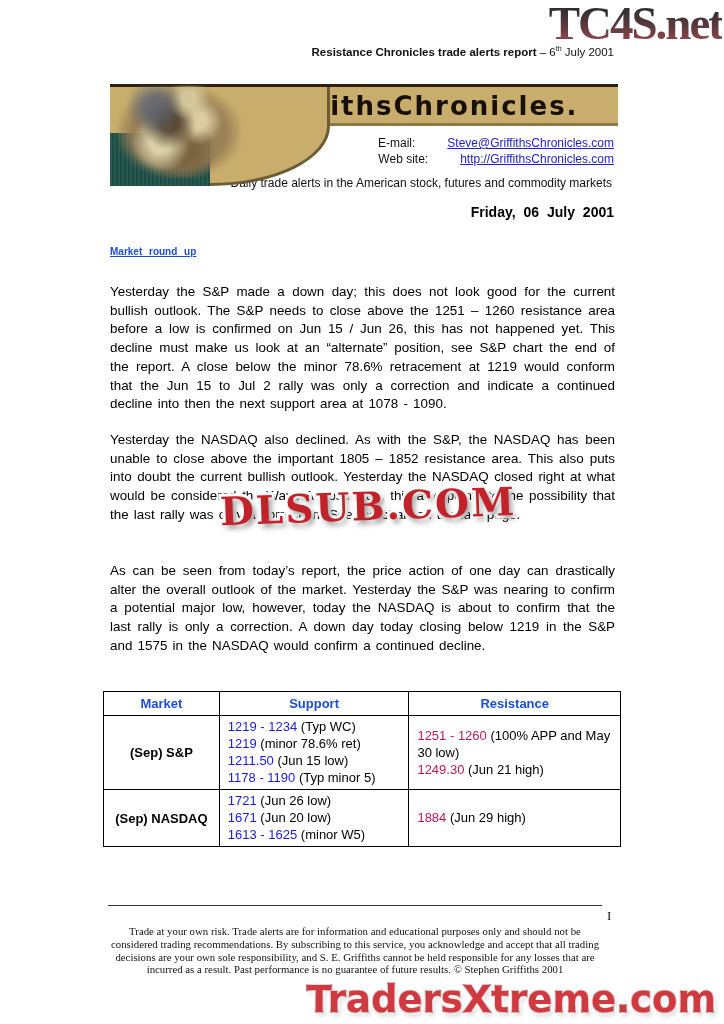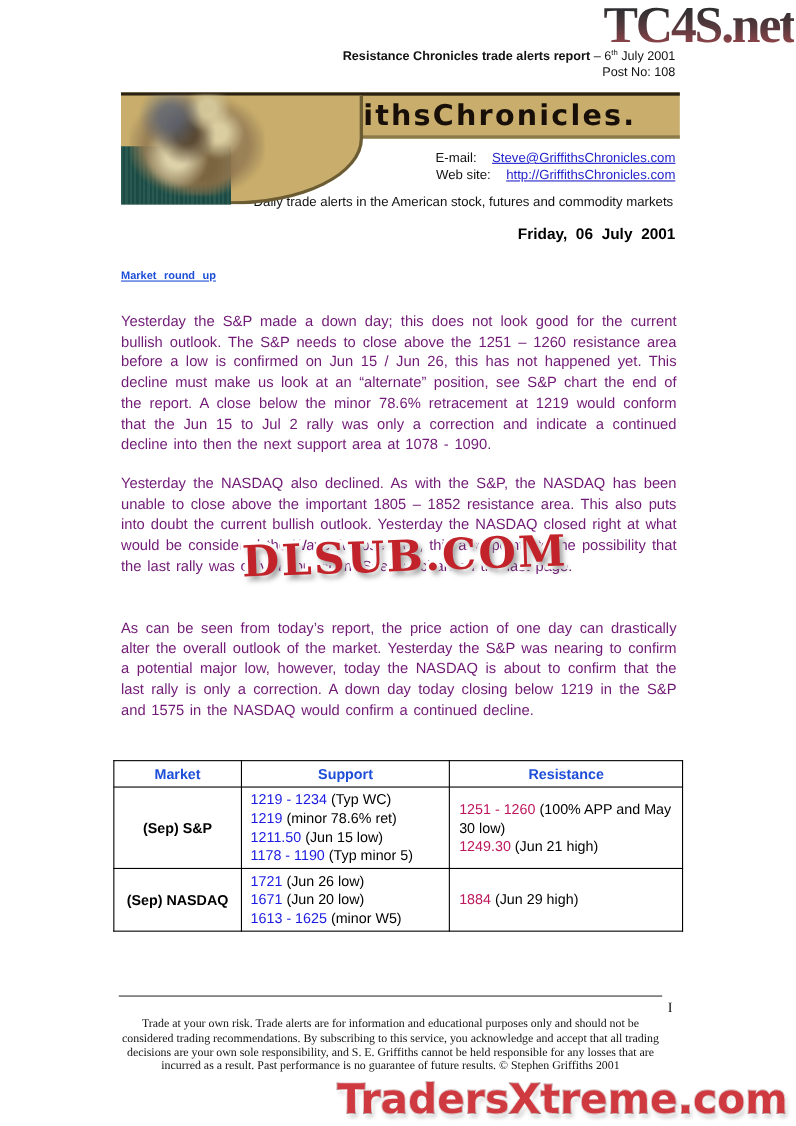--- a/index.html
+++ b/index.html
@@ -59,34 +59,34 @@
       radial-gradient(circle at 42% 40%, rgba(74,58,40,.85) 0 10%, rgba(74,58,40,0) 30%),
       radial-gradient(circle at 66% 38%, rgba(225,214,170,.9) 0 8%, rgba(225,214,170,0) 24%),
       radial-gradient(circle at 35% 62%, rgba(230,220,180,.9) 0 10%, rgba(230,220,180,0) 30%),
       radial-gradient(circle at 55% 70%, rgba(120,95,60,.8) 0 12%, rgba(120,95,60,0) 34%),
       radial-gradient(ellipse at 50% 50%, rgba(150,125,85,.9) 0 55%, rgba(150,125,85,0) 75%);
     filter:blur(1px);
   }
 
   
   .contact { position:absolute; top:136px; right:110px; font-size:12px; line-height:15px; }
-  .contact-row { display:flex; justify-content:flex-end; gap:14px; margin-bottom:1px; }
+  .contact-row { display:flex; justify-content:flex-end; gap:32px; margin-bottom:1px; }
   .contact-label { color:#111; }
   .contact a { color:#2222cc; text-decoration:underline; }
   .tagline { position:absolute; top:176px; right:112px; font-size:12px; color:#111; }
 
   .date-line { position:absolute; top:204px; right:110px; font-size:14px; font-weight:bold; word-spacing:4px; color:#000; }
 
   
   .heading {
     position:absolute; left:110px; top:246px;
     font-size:10px; font-weight:bold; word-spacing:4px;
     text-decoration:underline; color:#1d4ed8;
   }
-  .para { position:absolute; left:110px; width:505px; font-size:13.4px; line-height:18.7px; text-align:justify; word-spacing:1.5px; color:#701a75; }
+  .para { position:absolute; left:110px; width:505px; font-size:13.4px; line-height:18.7px; text-align:justify; word-spacing:1.5px; color:#000000; }
   .para-1 { top:283px; }
   .para-2 { top:431px; }
   .para-3 { top:562px; }
 
   
   .dlsub {
     position:absolute; left:220px; top:487px; z-index:8;
     transform:rotate(-2deg);
     font-family:"DejaVu Serif", serif; font-weight:bold;
     font-size:39px; letter-spacing:2px; line-height:1;
@@ -126,21 +126,20 @@
 </style>
 </head>
 <body>
 
 <div class="page">
 
   <div class="tc4s">TC4S.net</div>
 
   <div class="top-header">
     <div><b>Resistance Chronicles trade alerts report</b><span> – 6</span><sup>th</sup><span> July 2001</span></div>
-    <div>Post No: 108</div>
   </div>
 
   <div class="banner">
     <div class="band">
       <span class="band-title">GriffithsChronicles.</span>
     </div>
     <div class="left-block"></div>
     <div class="teal-block"></div>
     <div class="photo"></div>
   </div>

